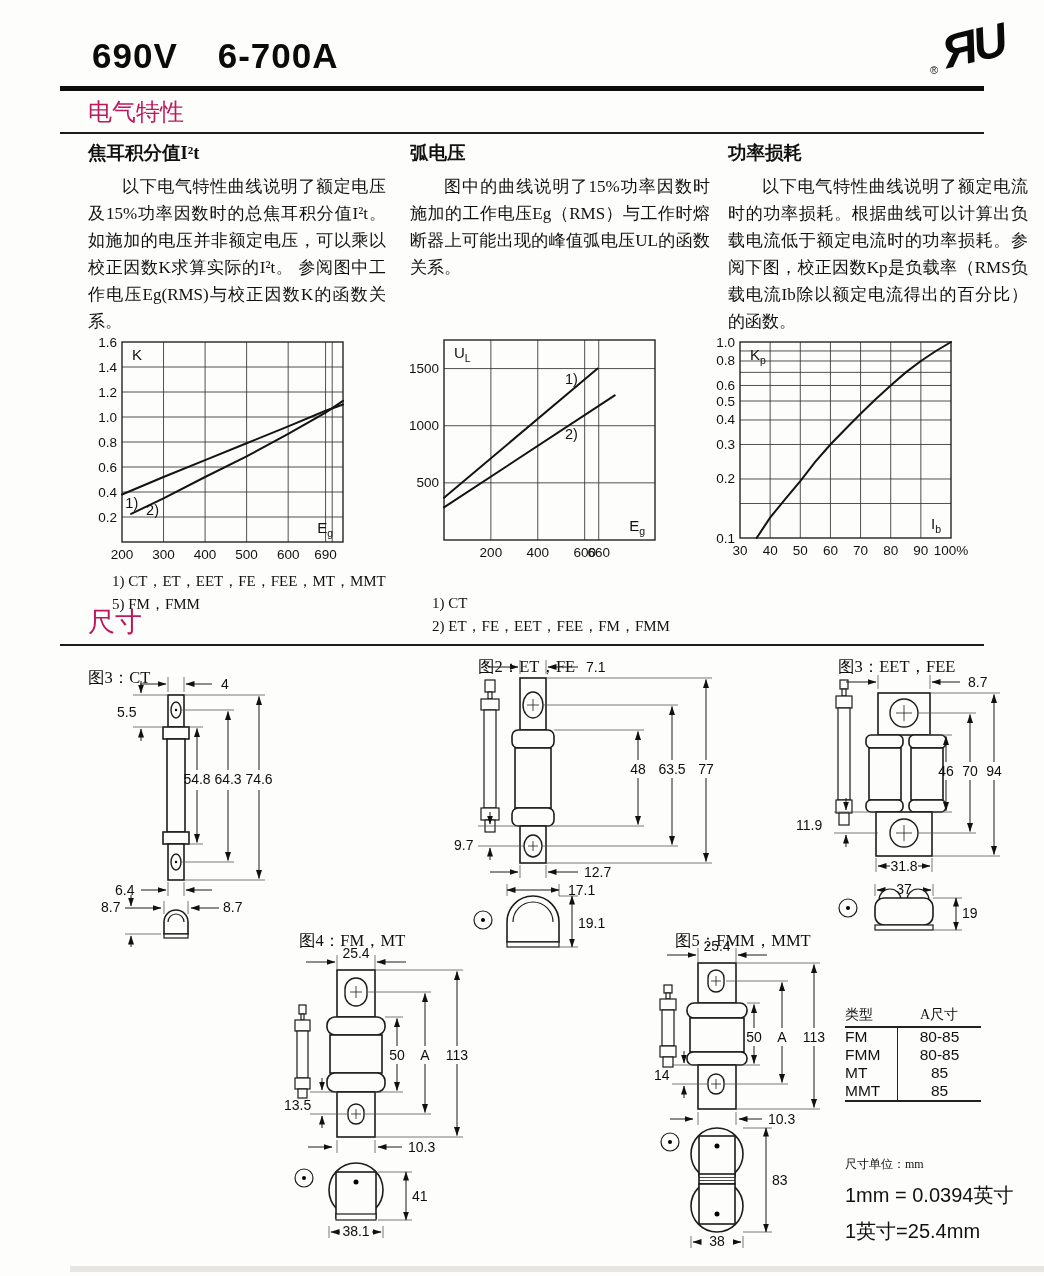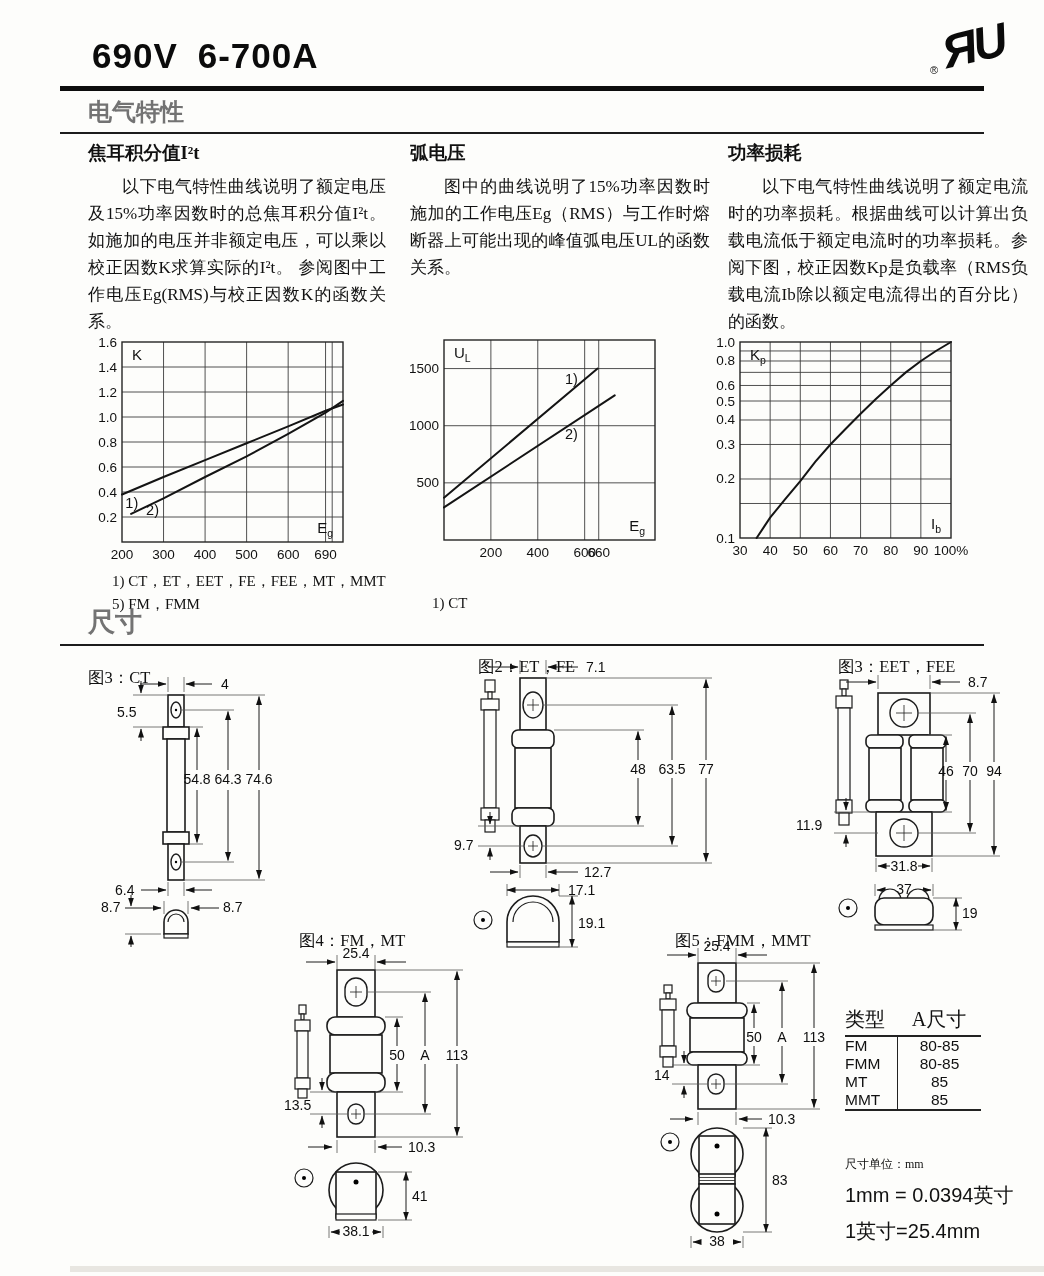--- a/index.html
+++ b/index.html
@@ -1,29 +1,29 @@
 <!DOCTYPE html>
 <html><head>
 <meta charset="utf-8">
 <style>
   html,body{margin:0;padding:0;background:#888;}
   .page{position:relative;width:1044px;height:1276px;background:#fdfdfb;margin:0 auto;
         font-family:"Liberation Serif",serif;color:#111;overflow:hidden;}
   .abs{position:absolute;}
   
   .title{left:92px;top:36px;font-family:"Liberation Sans",sans-serif;font-weight:800;
-         font-size:35px;letter-spacing:1px;display:flex;gap:20px;color:#0b0b0b;}
+         font-size:35px;letter-spacing:1px;display:flex;gap:40px;color:#0b0b0b;}
   .ul-logo{left:928px;top:20px;width:92px;height:64px;}
   .ul-logo .mark{position:absolute;left:14px;top:-2px;font-family:"Liberation Sans",sans-serif;
          font-weight:900;font-style:italic;font-size:47px;letter-spacing:-3px;color:#0a0a0a;
          transform:rotate(-13deg);display:inline-block;}
   .ul-logo .reg{position:absolute;left:2px;top:44px;font-size:11px;font-family:"Liberation Sans",sans-serif;}
   .rule-thick{left:60px;top:86px;width:924px;height:5px;background:#0d0d0d;}
   .rule-thin{height:2px;background:#1c1c1c;}
-  .sec-title{font-weight:bold;color:#737373;}
+  .sec-title{font-weight:normal;color:#be185d;}
   
   .col{top:140px;}
   .col h3{margin:0 0 8px 0;font-size:18.5px;font-weight:bold;}
   .col p{margin:0;font-size:17px;line-height:27px;text-align:justify;text-indent:2em;}
   
   .chart{position:absolute;overflow:visible;}
   .grid{stroke:#3d3d3d;stroke-width:0.9;}
   .frame{fill:none;stroke:#242424;stroke-width:1.4;}
   .tick{font:13.5px "Liberation Sans",sans-serif;fill:#111;}
   .curve{fill:none;stroke:#141414;stroke-width:2;stroke-linecap:round;}
@@ -36,21 +36,21 @@
   .thin{fill:#fdfdfb;stroke:#1c1c1c;stroke-width:1.2;}
   .dim{stroke:#1c1c1c;stroke-width:1;fill:none;}
   .ext{stroke:#555;stroke-width:0.8;}
   .hole{fill:#fdfdfb;stroke:#1c1c1c;stroke-width:1.4;}
   .cross{stroke:#1c1c1c;stroke-width:0.8;}
   .dimtxt{font:14px "Liberation Sans",sans-serif;fill:#0e0e0e;}
   .mid{text-anchor:middle;}
   .figlabel{position:absolute;font-size:16.5px;}
   
   .size-table{position:absolute;left:845px;top:1006px;width:136px;font-size:15.5px;}
-  .size-table .thead{display:flex;border-bottom:2px solid #222;padding-bottom:2px;font-size:20px;}
+  .size-table .thead{display:flex;border-bottom:2px solid #222;padding-bottom:2px;font-size:14px;}
   .size-table .thead .c1{width:52px;}
   .size-table .thead .c2{flex:1;text-align:center;}
   .size-table .tbody{border-bottom:2px solid #222;font-family:"Liberation Sans",sans-serif;}
   .size-table .trow{display:flex;line-height:18px;}
   .size-table .trow .c1{width:52px;}
   .size-table .trow .c2{flex:1;text-align:center;border-left:1.5px solid #222;}
   
   .notes{position:absolute;left:845px;top:1156px;width:200px;}
   .notes .n1{font-size:12px;margin-bottom:9px;}
   .notes .n2{font-family:"Liberation Sans",sans-serif;font-size:20px;margin-bottom:9px;}
@@ -191,20 +191,21 @@
       <text x="46" y="24" class="corner" text-anchor="start">K<tspan dy="3.5" font-size="10.5">p</tspan></text>
       <text x="237" y="193" class="corner" text-anchor="end">I<tspan dy="3.5" font-size="10.5">b</tspan></text>
     </svg>
 
   <div class="legend" style="left:112px;top:570px;">
     <div>1) CT，ET，EET，FE，FEE，MT，MMT</div>
     <div>5) FM，FMM</div>
   </div>
   <div class="legend" style="left:432px;top:570px;margin-top:22px;">
     <div>1) CT</div>
+    <div>2) ET，FE，EET，FEE，FM，FMM</div>
   </div>
 
   <div class="abs sec-title" style="left:88px;top:604px;font-size:27px;">尺寸</div>
   <div class="abs rule-thin" style="left:60px;top:644px;width:924px;"></div>
 
   <div class="figlabel" style="left:88px;top:667px;">图3：CT</div>
   <div class="figlabel" style="left:478px;top:656px;">图2：ET，FE</div>
   <div class="figlabel" style="left:838px;top:656px;">图3：EET，FEE</div>
   <div class="figlabel" style="left:299px;top:930px;">图4：FM，MT</div>
   <div class="figlabel" style="left:675px;top:930px;">图5：FMM，MMT</div>

